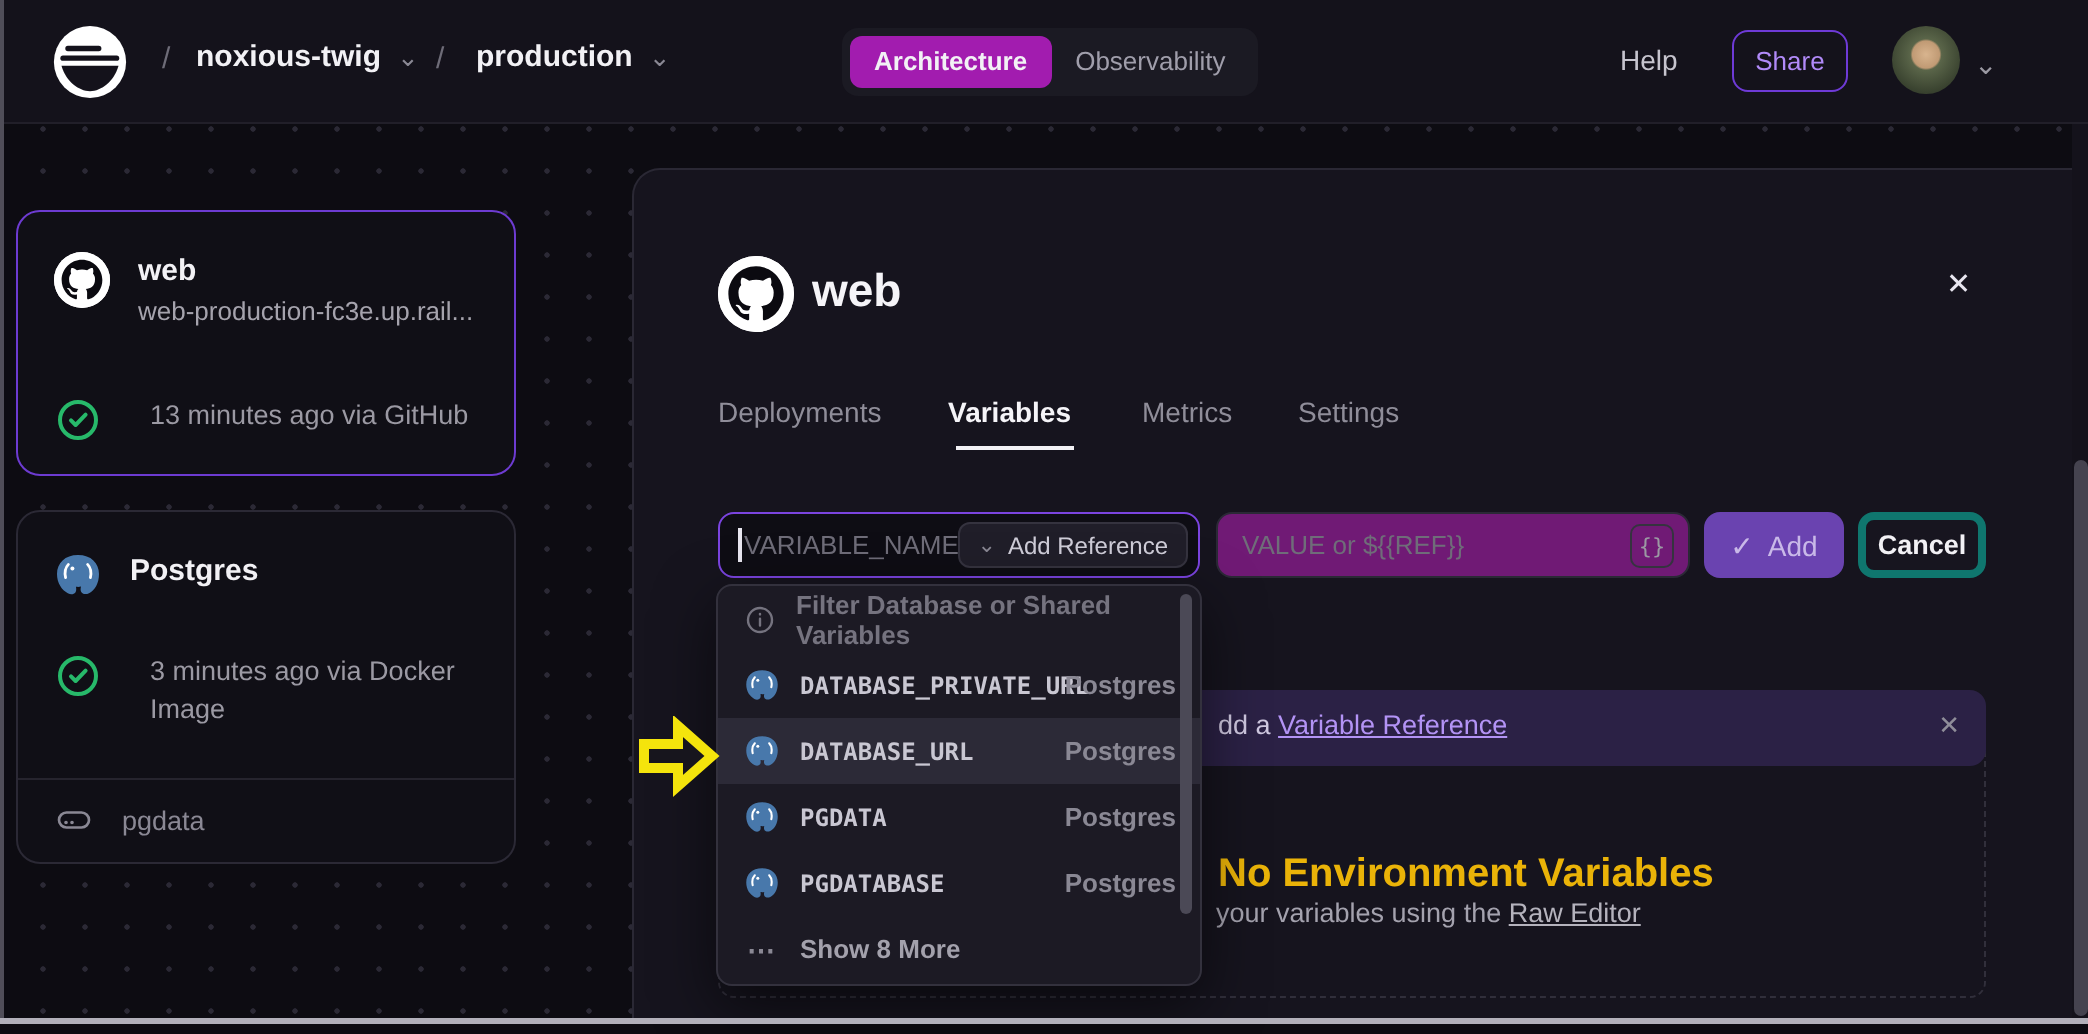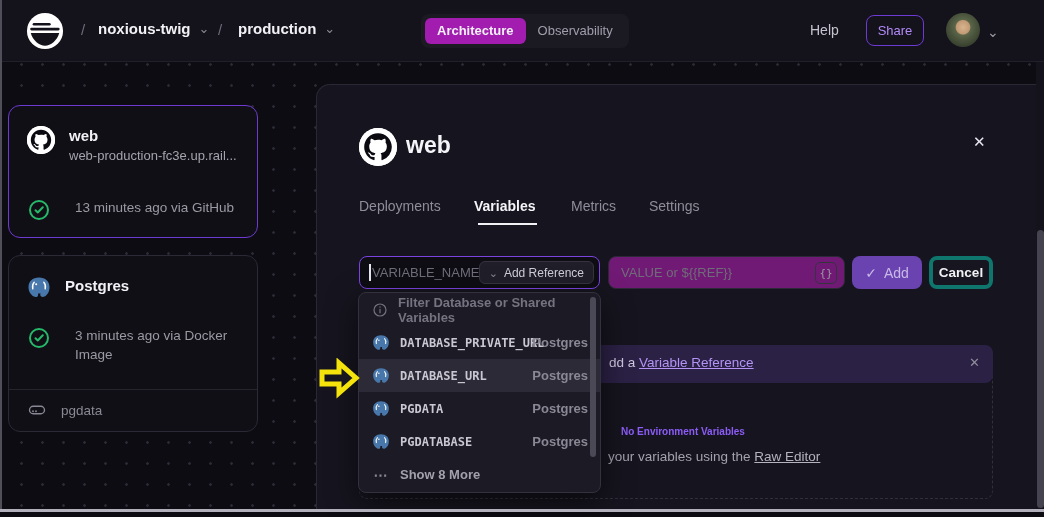--- a/index.html
+++ b/index.html
@@ -75,21 +75,21 @@
   .cancel-btn { position:absolute; left:612px; top:171px; width:64px; height:33px; background:#17151f; border:4px solid #0f766e; border-radius:8px; color:#f2f1f5; font-size:13.5px; font-weight:700; font-family:inherit; cursor:pointer; }
 
   
   .banner { position:absolute; left:244px; top:232px; width:432px; height:38px; background:#2b2145; border-radius:8px; z-index:6;margin-top:28px; }
   .banner-text { position:absolute; left:48px; top:10px; font-size:13.5px; color:#cfc8e0; }
   .banner a { color:#b393f5; text-decoration:underline; cursor:pointer; }
   .banner-close { position:absolute; right:13px; top:10px; color:#8f8d99; font-size:13px; background:none; border:none; cursor:pointer; font-family:inherit; }
 
   
   .empty-box { position:absolute; left:42px; top:278px; width:634px; height:136px; border:1px dashed #312f3b; border-radius:8px; z-index:1; }
-  .empty-title { position:absolute; left:304px; top:341px; font-size:10px; font-weight:bold; color:#8b5cf6; }
+  .empty-title { position:absolute; left:292px; top:341px; font-size:20px; font-weight:bold; color:#eab308; }
   .empty-body { position:absolute; left:291px; top:364px; font-size:13.5px; color:#a4a2ae; }
   .empty-body a { color:#b5b3bd; text-decoration:underline; cursor:pointer; }
 
   
   .dropdown { position:absolute; left:358px; top:292px; width:243px; height:201px; background:#1c1a24; border:1px solid #33313d; border-radius:8px; box-shadow:0 10px 30px rgba(0,0,0,.55); z-index:20; overflow:hidden;font-weight:bold; }
   .dd-row { height:33px; display:flex; align-items:center; gap:10px; padding:0 12px 0 13px; cursor:pointer; }
   .dd-row.hl { background:#2c2a37; }
   .dd-filter { color:#75737f; font-size:13px; cursor:text; }
   .dd-name { flex:1 1 0; min-width:0; font-family:"DejaVu Sans Mono", monospace; font-size:12px; color:#c9c7d2; white-space:nowrap; overflow:visible; }
   .dd-src { flex:0 0 auto; font-size:13px; color:#8a8894; }

